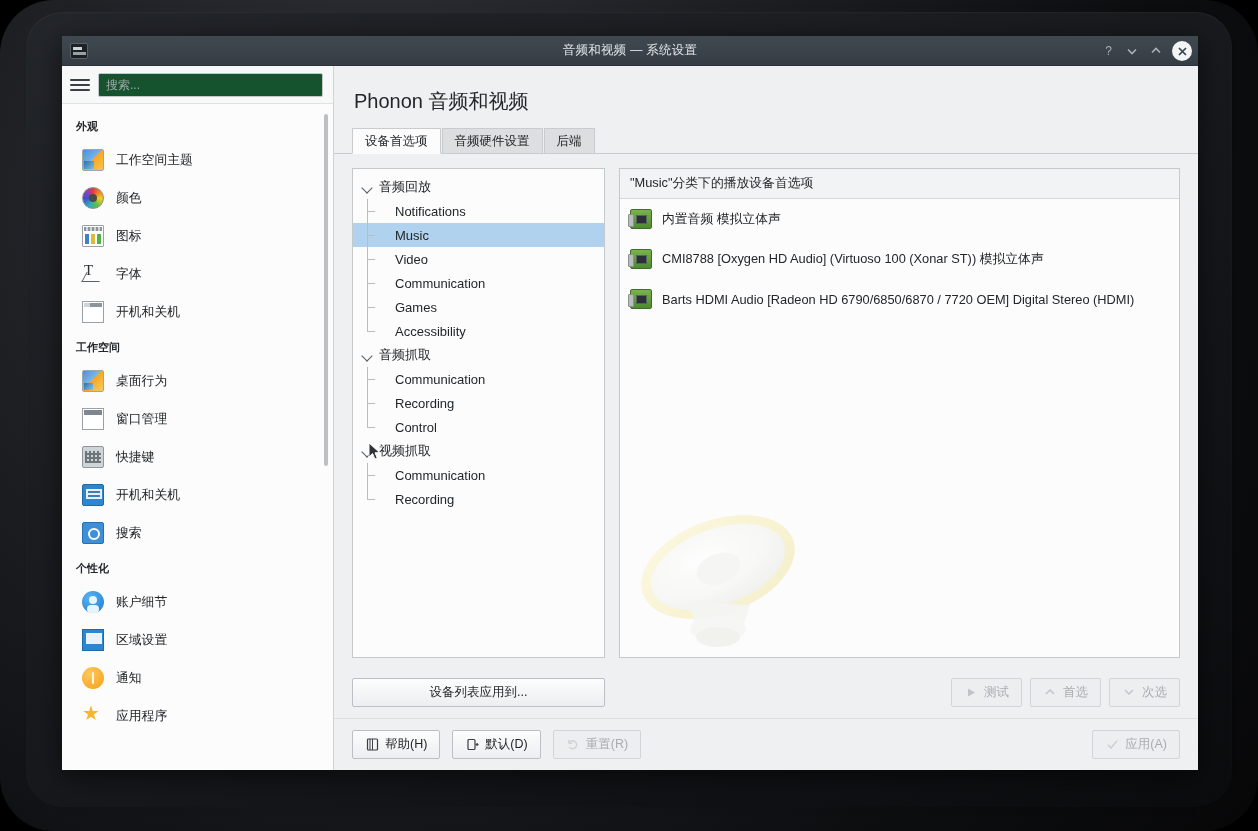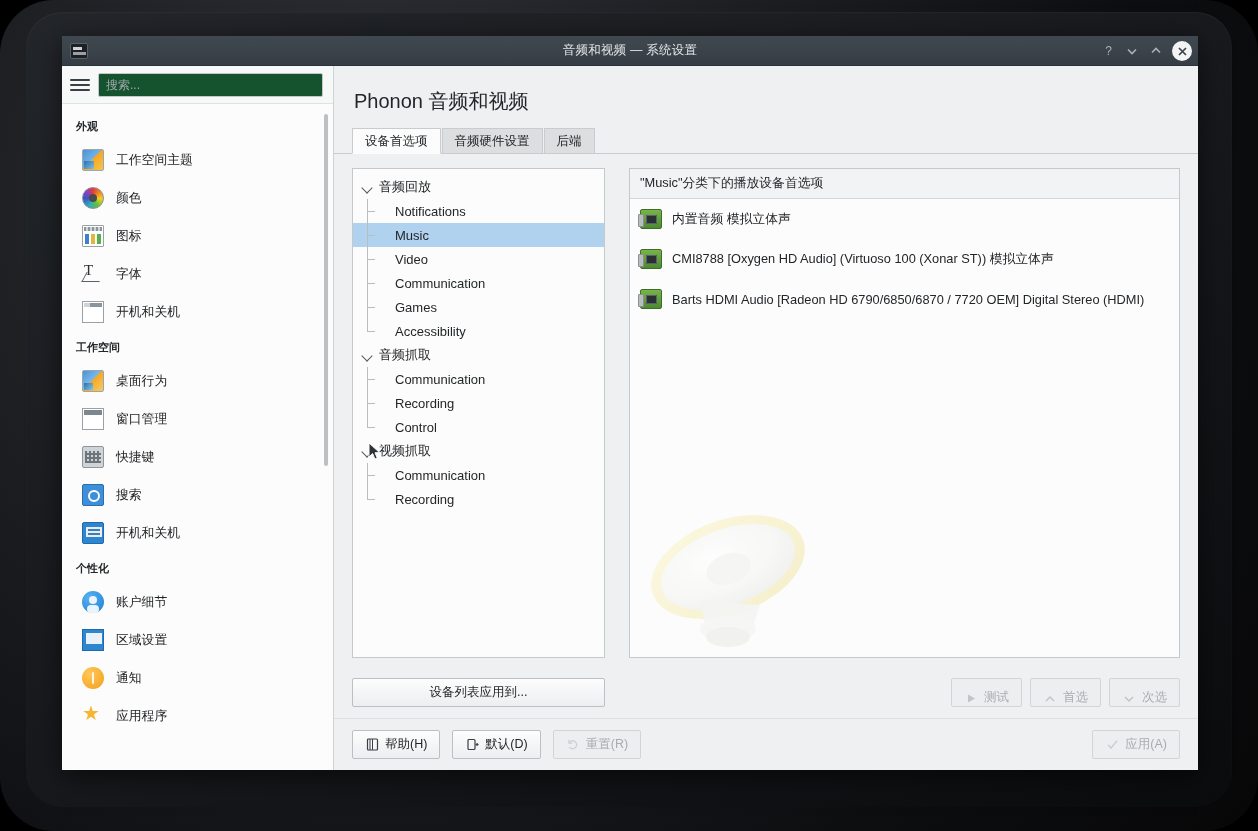--- a/index.html
+++ b/index.html
@@ -199,21 +199,21 @@
     background: #dcdedf; border: 1px solid #c9ccce; border-bottom: none;
     margin-right: 1px; cursor: default;
   }
   .tab.active { background: #fcfcfc; border-bottom: 1px solid #fcfcfc;
     margin-bottom: -1px; height: 26px; }
 
   #content {
     flex: 1; display: flex; flex-direction: column;
     padding: 14px 18px 0 18px; min-height: 0;
   }
-  #panes { display: flex; gap: 24px; flex: 1; min-height: 0; }
+  #panes { display: flex; gap: 14px; flex: 1; min-height: 0; }
 
   .pane {
     background: #fcfcfc; border: 1px solid #c6c9cb; position: relative; overflow: hidden;
   }
   #tree-pane { width: 253px; flex: none; padding: 6px 0 0 0; }
   #dev-pane { flex: 1; min-width: 0; display: flex; flex-direction: column; }
 
   
   .tree-root {
     display: flex; align-items: center; height: 24px; padding-left: 8px; gap: 6px;
@@ -284,21 +284,21 @@
     height: 29px; border: 1px solid #bcc0c4; border-radius: 2px;
     background: linear-gradient(180deg,#fdfdfd 0%,#eceef0 100%);
     font-size: 12.5px; color: #232629; display: inline-flex; align-items: center;
     justify-content: center; gap: 6px; padding: 0 12px; cursor: default;
     font-family: "Liberation Sans", sans-serif;
   }
   .btn.disabled { color: #a8acb0; background: #eceef0; border-color: #d2d5d8; }
   .btn.disabled .bico { opacity: .45; }
   #apply-list-btn { width: 253px; }
   #dev-actions { display: flex; gap: 8px; }
-  #dev-actions .btn { min-width: 68px; align-items: flex-end; }
+  #dev-actions .btn { min-width: 68px; }
 
   
   #bottombar {
     height: 52px; flex: none; display: flex; align-items: center;
     padding: 0 18px; gap: 12px; background: #eff0f1;
     border-top: 1px solid #dcdee0;
   }
   #bottombar .spacer { flex: 1; }
 
   .bico { display: inline-flex; align-items: center; justify-content: center;
@@ -385,26 +385,26 @@
         </div>
         <div class="nav-item">
           <span class="nav-icon ic-window"></span>
           <span class="nav-label">窗口管理</span>
         </div>
         <div class="nav-item">
           <span class="nav-icon ic-keyboard"></span>
           <span class="nav-label">快捷键</span>
         </div>
         <div class="nav-item">
+          <span class="nav-icon ic-boot"></span>
+          <span class="nav-label">开机和关机</span>
+        </div>
+        <div class="nav-item">
           <span class="nav-icon ic-search2"></span>
           <span class="nav-label">搜索</span>
-        </div>
-        <div class="nav-item">
-          <span class="nav-icon ic-boot"></span>
-          <span class="nav-label">开机和关机</span>
         </div>
 
         <div class="nav-group-title">个性化</div>
         <div class="nav-item">
           <span class="nav-icon ic-account"></span>
           <span class="nav-label">账户细节</span>
         </div>
         <div class="nav-item">
           <span class="nav-icon ic-region"></span>
           <span class="nav-label">区域设置</span>

